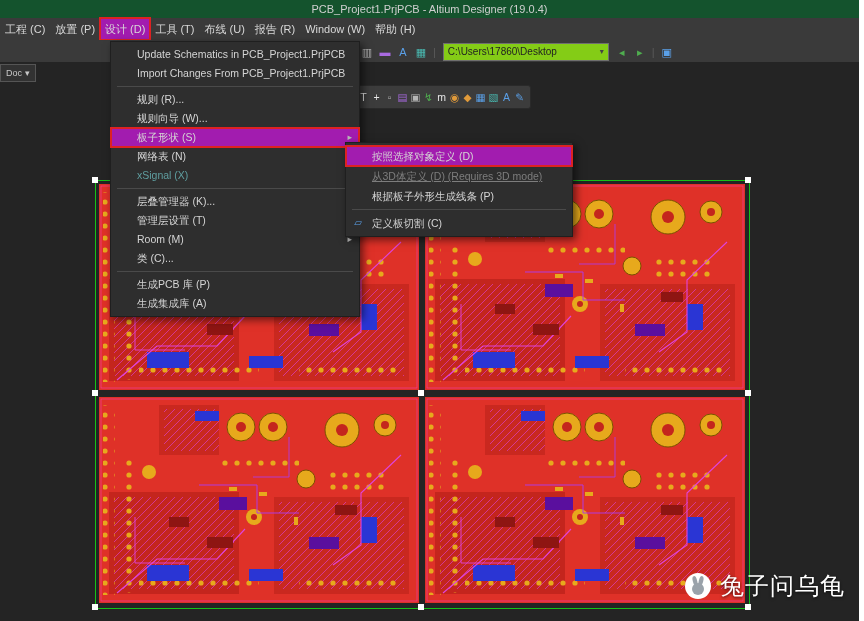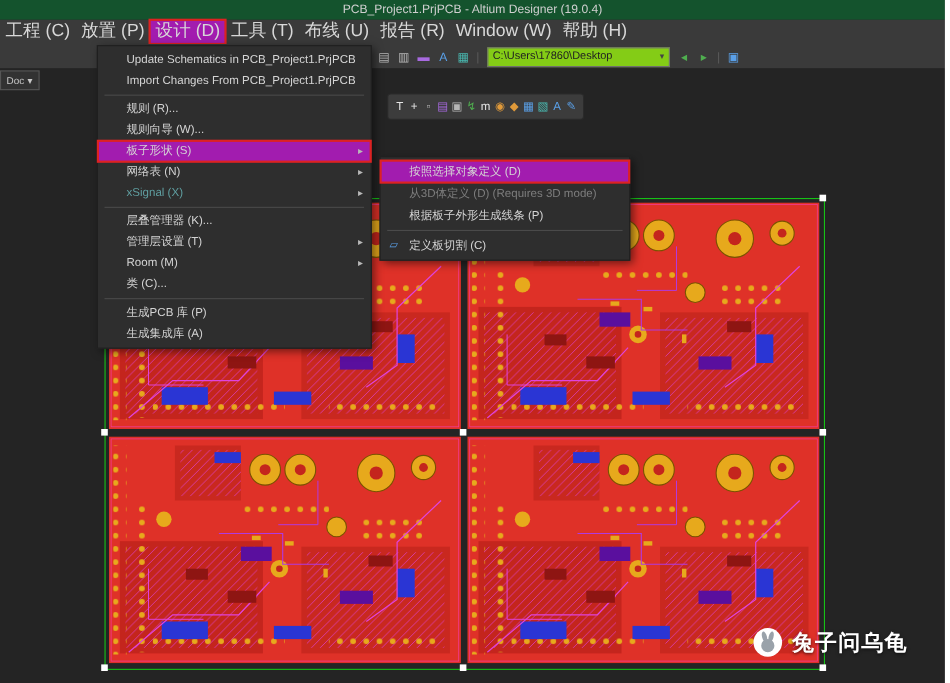--- a/index.html
+++ b/index.html
@@ -3,21 +3,21 @@
 <meta charset="utf-8">
 <style>
   html,body{margin:0;padding:0;background:#1b1b1b;}
   .app{position:relative;width:864px;height:621px;background:#262626;overflow:hidden;
        font-family:"Liberation Sans","DejaVu Sans",sans-serif;color:#d6d6d6;-webkit-font-smoothing:antialiased;}
   
   .titlebar{position:absolute;left:0;top:0;width:859px;height:18px;background:#14532d;
             text-align:center;font-size:11px;line-height:18px;color:#cfcfcf;}
   
   .menubar{position:absolute;left:0;top:18px;width:859px;height:22px;background:#3a3a3a;
-           display:flex;align-items:stretch;font-size:16px;}
+           display:flex;align-items:stretch;font-size:11px;}
   .menubar .mi{padding:0 5px;line-height:22px;color:#d8d8d8;white-space:nowrap;cursor:default;}
   .menubar .mi.active{background:#a21caf;outline:2px solid #dd2222;outline-offset:-1px;}
   
   .toolbar{position:absolute;left:0;top:40px;width:859px;height:23px;background:#3a3a3a;
            border-bottom:1px solid #2b2b2b;display:flex;align-items:center;font-size:11px;}
   .toolbar .tspacer{width:340px;}
   .ticon{width:18px;text-align:center;font-size:11px;line-height:22px;cursor:default;}
   .tsep{color:#5a5a5a;padding:0 3px;}
   .c-gray{color:#b5b5b5}.c-blue{color:#5aa0e8}.c-purple{color:#a86ae0}
   .c-green{color:#4fae4f}.c-teal{color:#49b8b0}.c-orange{color:#e09a3a}.c-white{color:#e6e6e6}
@@ -30,32 +30,32 @@
   .doc-tab{position:absolute;left:0;top:2px;height:16px;background:#323232;border:1px solid #555;
            font-size:9px;line-height:15px;padding:0 5px;color:#c8c8c8;display:flex;gap:3px;align-items:center;}
   .activebar{position:absolute;left:352px;top:23px;height:22px;background:#3c3c3c;border:1px solid #2a2a2a;
              border-radius:3px;display:flex;align-items:center;padding:0 4px;z-index:20;}
   .activebar .aicon{width:13px;text-align:center;font-size:10.5px;line-height:20px;cursor:default;}
   .board-outline{position:absolute;left:95px;top:118px;width:653px;height:427px;border:1px solid #16c216;z-index:5;}
   .pcb-svg{position:absolute;left:99px;top:122px;z-index:4;}
   .handle{position:absolute;width:6px;height:6px;background:#fff;z-index:10;}
   
   .watermark{position:absolute;left:684px;top:508px;display:flex;align-items:center;gap:8px;z-index:30;}
-  .wm-text{font-size:20px;font-weight:bold;color:#fff;text-shadow:0 1px 3px rgba(0,0,0,.7);letter-spacing:1px;}
+  .wm-text{font-size:24px;font-weight:normal;color:#fff;text-shadow:0 1px 3px rgba(0,0,0,.7);letter-spacing:1px;}
   
   .menu{position:absolute;background:#2e2e2e;border:1px solid #1f1f1f;box-shadow:3px 3px 8px rgba(0,0,0,.55);
         z-index:50;padding:3px 0;font-size:10.5px;}
-  .dropdown{left:88px;top:41px;width:248px;}
+  .dropdown{left:110px;top:41px;width:248px;}
   .submenu{left:345px;top:142px;width:226px;}
   .menu-item{height:19px;line-height:19px;padding-left:26px;position:relative;color:#d4d4d4;
              white-space:nowrap;cursor:default;}
   .submenu .menu-item{height:20px;line-height:20px;}
   .menu-item .arr{position:absolute;right:7px;top:0;color:#b8b8b8;font-size:9px;}
   .menu-item.hl{background:#a21caf;}
-  .menu-item.dis{color:#7d7d7d;}
+  .menu-item.dis{color:#7d7d7d;text-decoration:underline;}
   .menu-item.xsig{color:#5f9ea0;}
   .menu-item.annot{outline:2px solid #dd2222;outline-offset:-1px;}
   .msep{height:1px;background:#4a4a4a;margin:3px 6px;}
   .cut-ic{position:absolute;left:6px;top:4px;width:12px;height:12px;line-height:12px;text-align:center;
           color:#5aa0e8;font-size:10px;}
   .right-strip{position:absolute;right:0;top:0;width:5px;height:621px;background:#ffffff;z-index:99;}
 </style>
 </head>
 <body>
 

